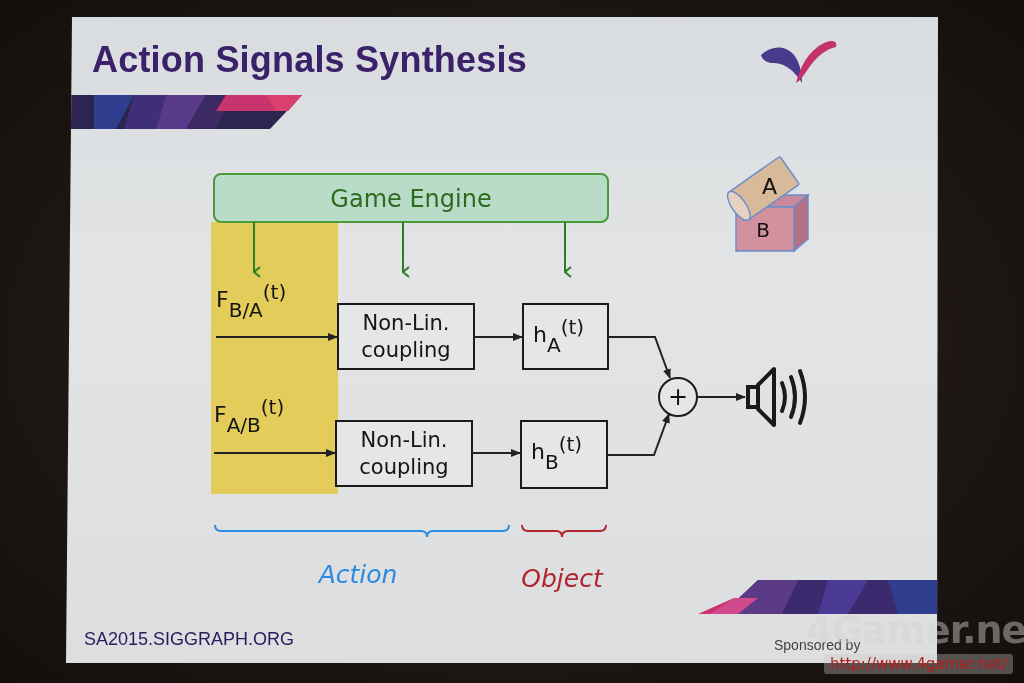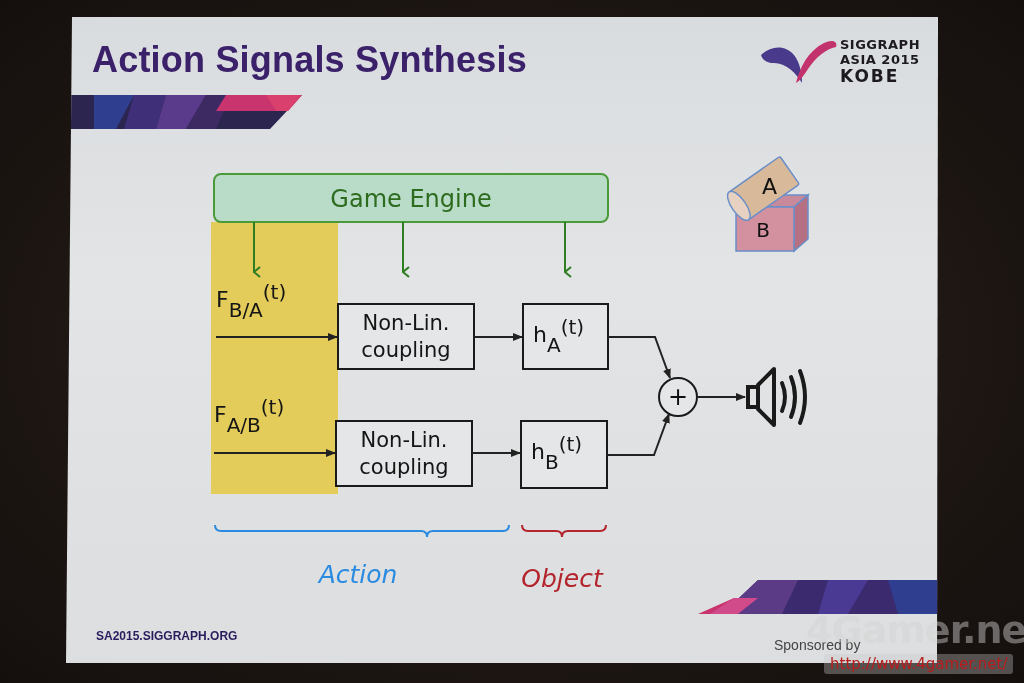--- a/index.html
+++ b/index.html
@@ -27,23 +27,23 @@
     font-weight:bold; color:#1d1a1f; line-height:15px; font-size:13px; letter-spacing:0.5px;
   }
   .logo-text .kobe { font-size:17px; letter-spacing:2px; line-height:19px; }
   .diagram { position:absolute; left:0; top:0; width:872px; height:646px; }
   .txt-ge { font-family:"DejaVu Sans", sans-serif; font-size:24px; fill:#2d6b1e; }
   .box-txt { font-family:"DejaVu Sans", sans-serif; font-size:21px; fill:#151515; }
   .flabel { font-family:"DejaVu Sans", sans-serif; fill:#151515; }
   .action { font-family:"DejaVu Sans", sans-serif; font-style:italic; font-size:25px; fill:#2a8be0; }
   .object { font-family:"DejaVu Sans", sans-serif; font-style:italic; font-size:25px; fill:#b3242c; }
   .footer {
-    position:absolute; left:30px; top:612px;
-    font-family:"Liberation Sans", sans-serif; font-weight:bold;
-    font-size:12px; color:#2a1c5c;
+    position:absolute; left:18px; top:612px;
+    font-family:"Liberation Sans", sans-serif; font-weight:normal;
+    font-size:18px; color:#2a1c5c;
   }
   .sponsor {
     position:absolute; left:708px; top:620px; font-family:"Liberation Sans", sans-serif;
     font-size:14px; color:#444;
   }
   .watermark {
     position:absolute; left:806px; top:608px;
     font-family:"DejaVu Sans", sans-serif; font-weight:bold; font-size:38px;
     color:rgba(210,210,210,0.45); letter-spacing:-1px;
   }
@@ -67,25 +67,20 @@
     <polygon points="100,0 140,0 120,34 90,34" fill="#5a3a8a"></polygon>
     <polygon points="140,0 165,0 150,34 120,34" fill="#3d2a62"></polygon>
     <polygon points="160,0 236,0 222,16 150,16" fill="#c9336e"></polygon>
     <polygon points="200,0 236,0 222,16 210,16" fill="#d9406d"></polygon>
   </svg>
 
   <svg class="logo" viewBox="0 0 180 60">
     <path d="M5,22 C15,12 30,12 38,22 C44,30 46,40 46,50 C40,40 30,30 18,30 C10,30 6,26 5,22 Z" fill="#4a3a8c"></path>
     <path d="M40,50 C44,34 52,18 68,10 C76,6 82,8 80,14 C70,16 60,24 52,36 C48,42 44,48 40,50 Z" fill="#c2336d"></path>
   </svg>
-  <div class="logo-text">
-    <div>SIGGRAPH</div>
-    <div>ASIA 2015</div>
-    <div class="kobe">KOBE</div>
-  </div>
 
   <svg class="diagram" viewBox="0 0 872 646">
     <defs>
       <marker id="arrK" markerWidth="10" markerHeight="10" refX="9" refY="5" orient="auto" markerUnits="userSpaceOnUse">
         <path d="M0,1 L10,5 L0,9 Z" fill="#222"></path>
       </marker>
       <marker id="arrG" markerWidth="12" markerHeight="10" refX="6" refY="9" orient="auto" markerUnits="userSpaceOnUse">
         <path d="M1,3 L6,9 L11,3" fill="none" stroke="#2f7d22" stroke-width="2"></path>
       </marker>
     </defs>

